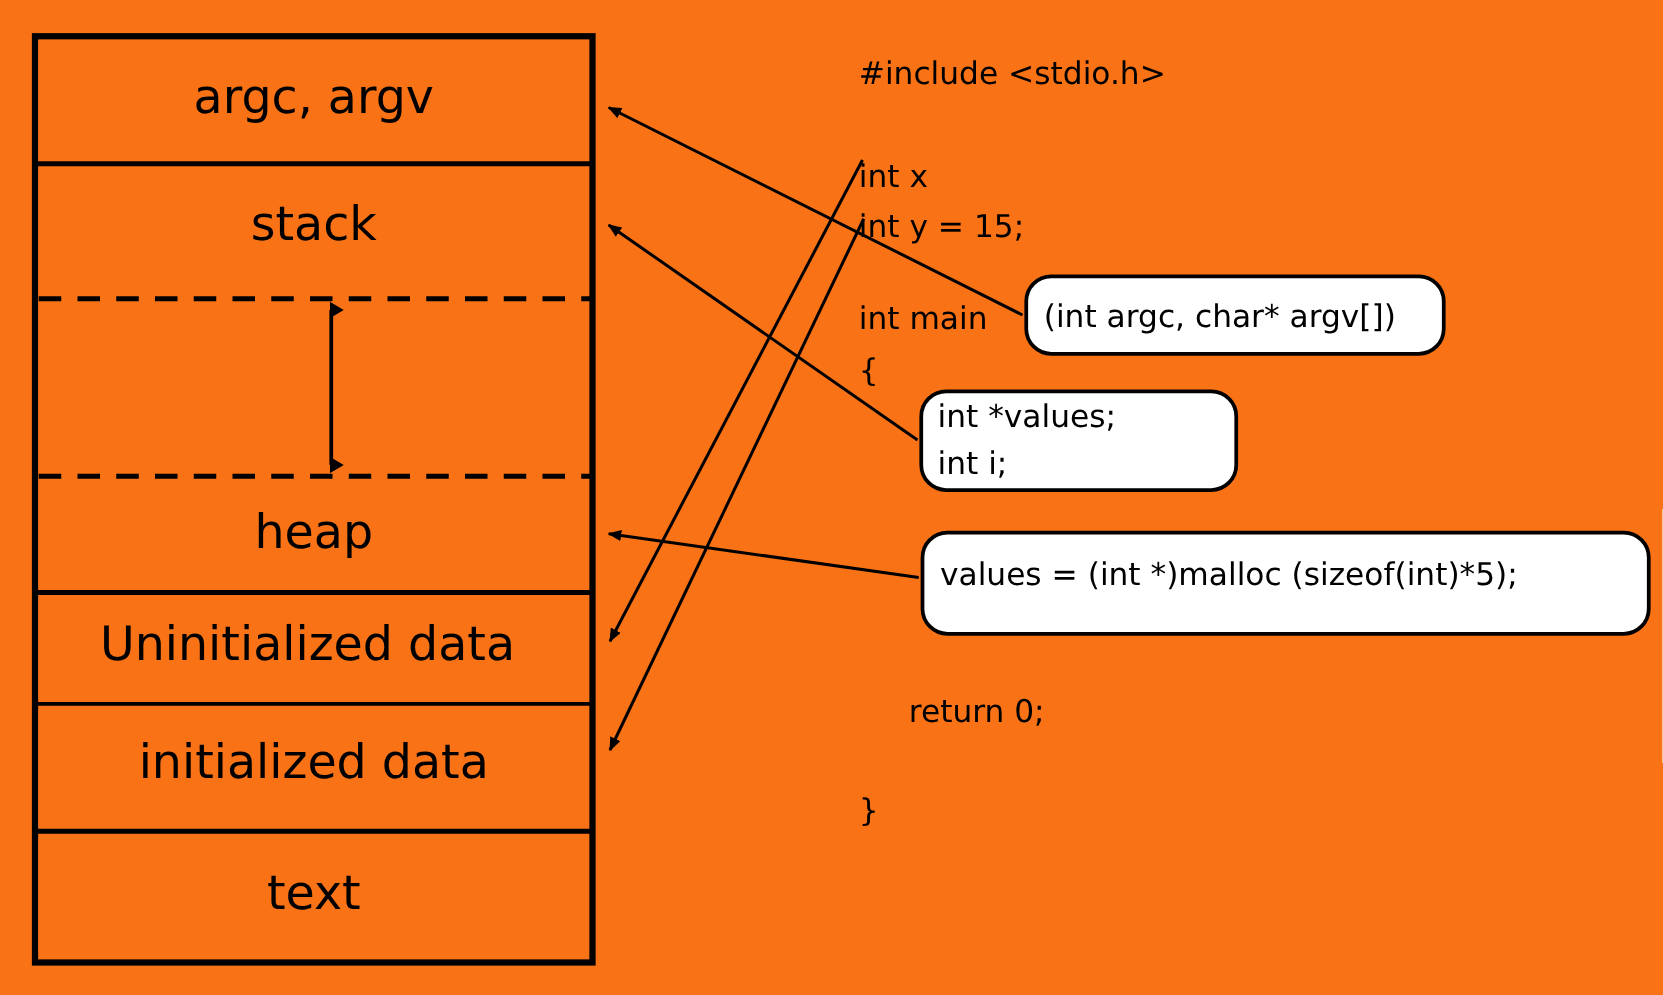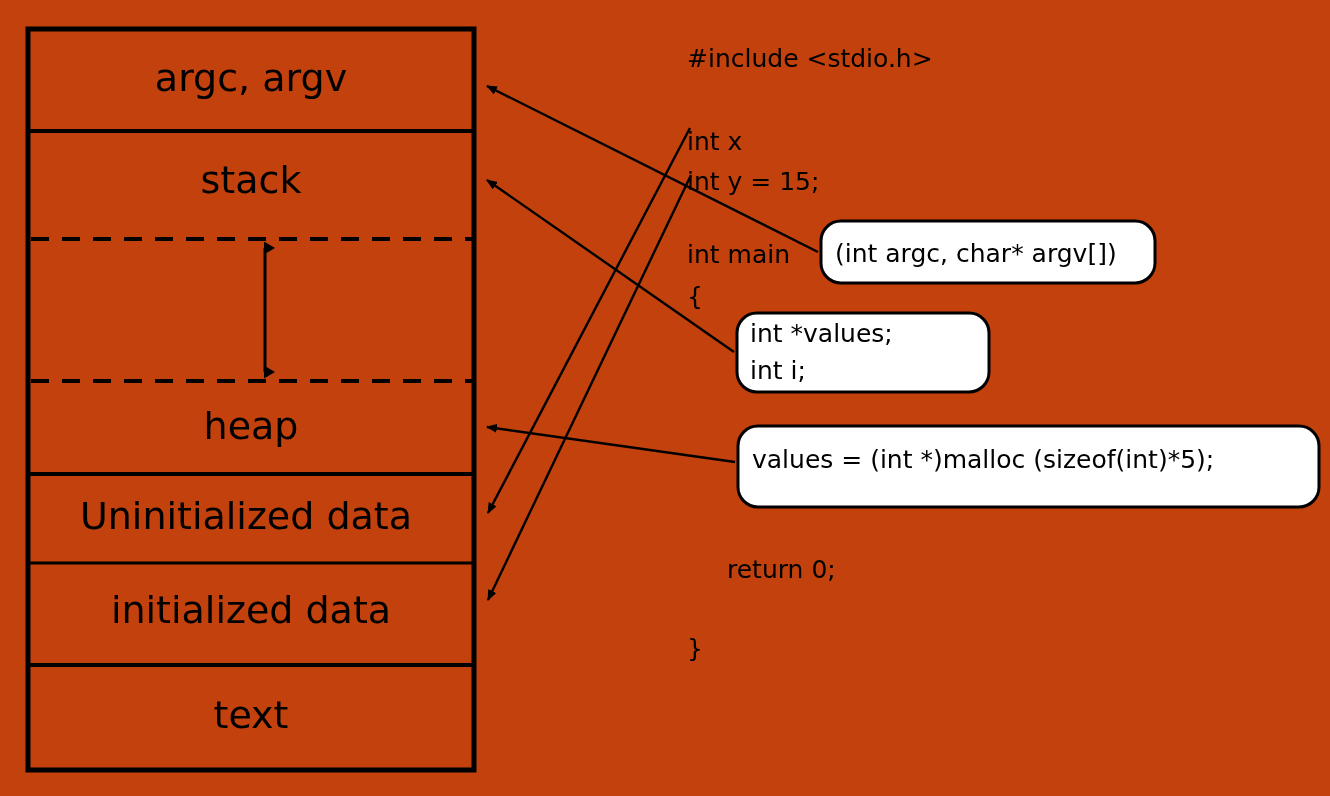--- a/index.html
+++ b/index.html
@@ -7,21 +7,21 @@
     padding: 0;
     background: #ffffff;
   }
   body {
     font-family: "DejaVu Sans", sans-serif;
   }
   #stage {
     position: relative;
     width: 1330px;
     height: 796px;
-    background: #c2410c;
+    background: #f97316;
     overflow: hidden;
   }
   #diagram-svg {
     position: absolute;
     left: 0;
     top: 0;
     width: 1330px;
     height: 796px;
   }
   .seg-label {

